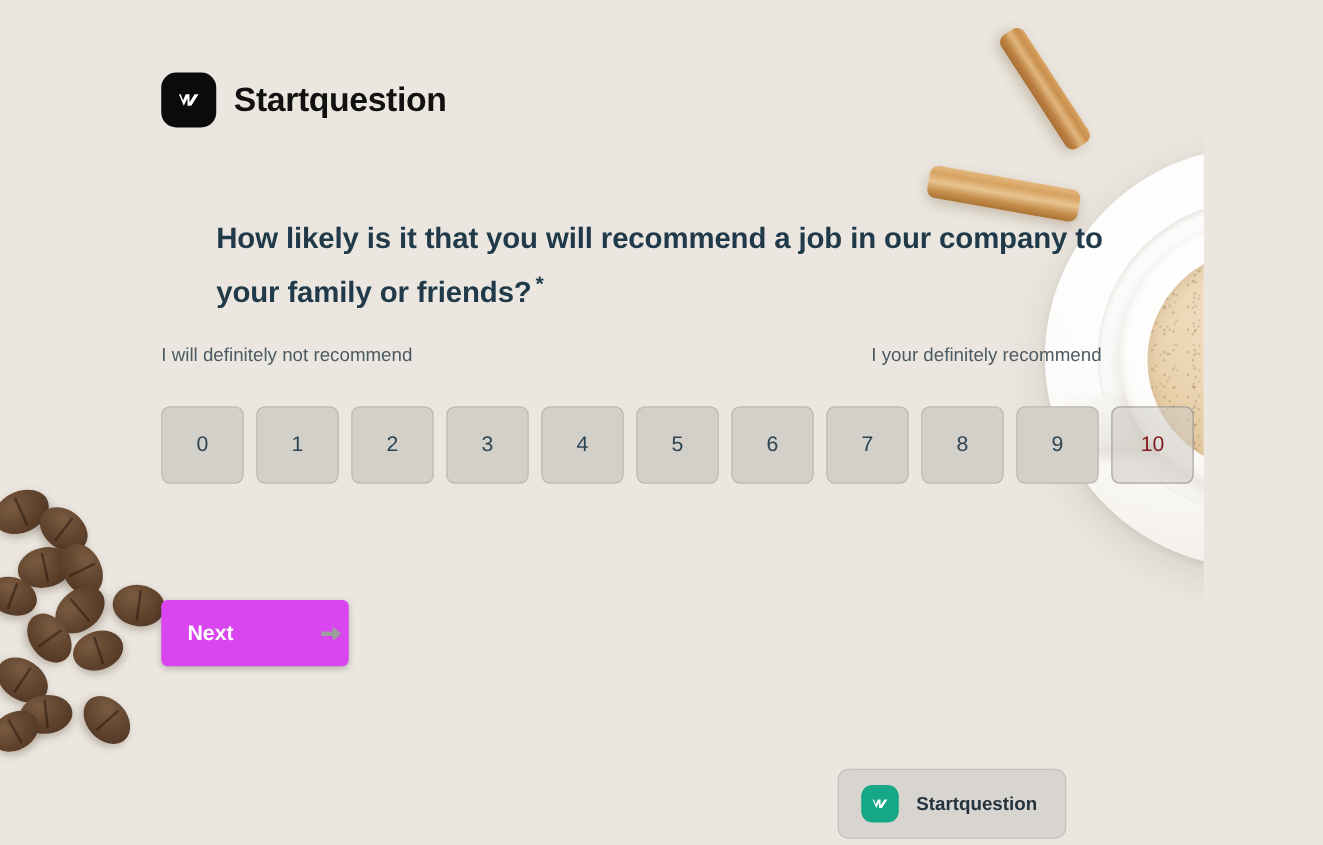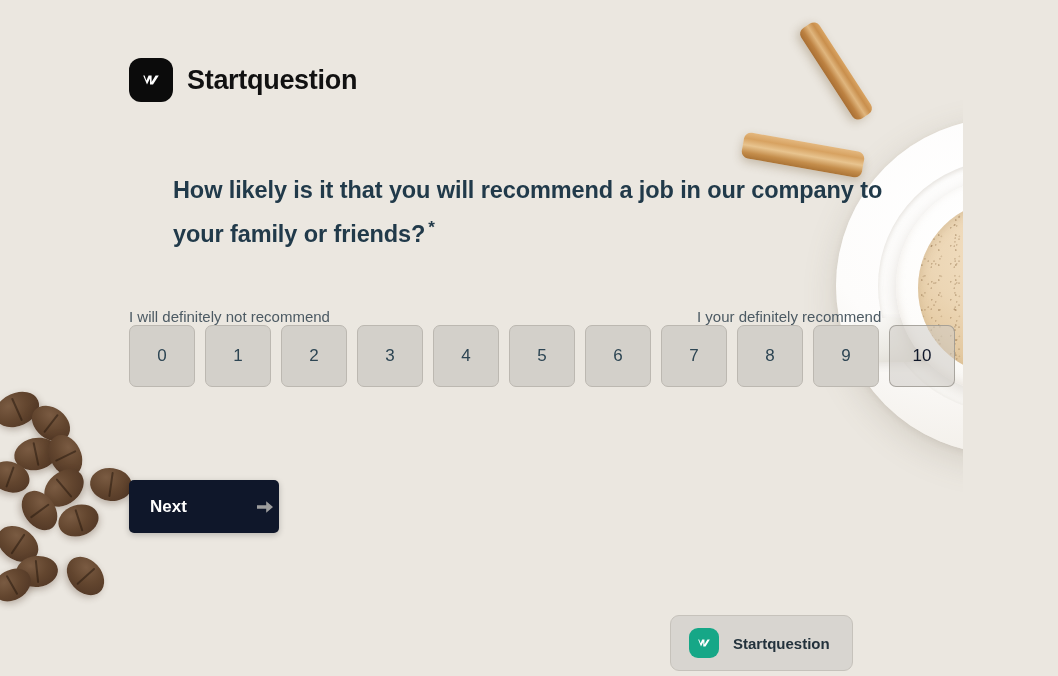--- a/index.html
+++ b/index.html
@@ -212,21 +212,20 @@
     margin-left: 3px;
   }
 
   
   .anchor {
     position: absolute;
     top: 276px;
     font-size: 15px;
     color: #4c5a63;
     white-space: nowrap;
-    margin-top: 32px;
   }
   .anchor-low  { left: 129px; }
   .anchor-high { left: 697px; }
 
   
   .scale {
     position: absolute;
     left: 129px;
     top: 325px;
     display: flex;
@@ -244,33 +243,33 @@
     display: flex;
     align-items: center;
     justify-content: center;
     cursor: pointer;
     padding: 0;
   }
   
   .scale-btn.over-photo {
     background: rgba(206,203,197,0.55);
     border-color: rgba(150,146,139,0.75);
-    color: #0f172a;
+    color: #7f1d1d;
   }
 
   
   .next-btn {
     position: absolute;
     left: 129px;
     top: 480px;
     width: 150px;
     height: 53px;
     border: none;
     border-radius: 5px;
-    background: #0f172a;
+    background: #d946ef;
     color: #ffffff;
     font-family: "Liberation Sans", sans-serif;
     font-size: 17px;
     font-weight: bold;
     display: flex;
     align-items: center;
     justify-content: space-between;
     padding: 0 4px 0 21px;
     cursor: pointer;
     box-shadow: 0 2px 6px rgba(0,0,0,0.22);

